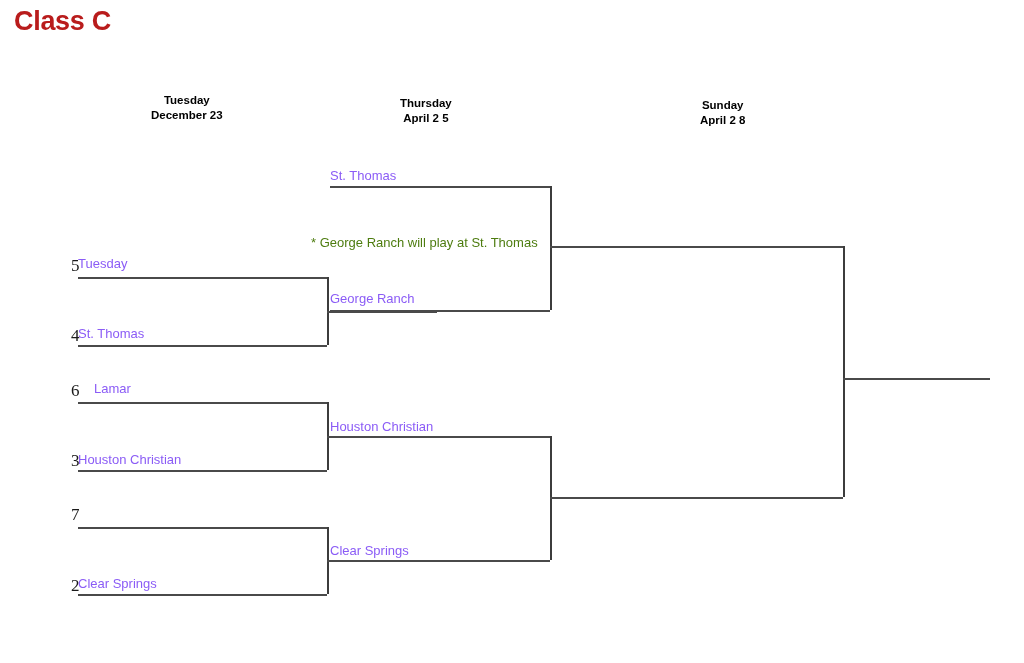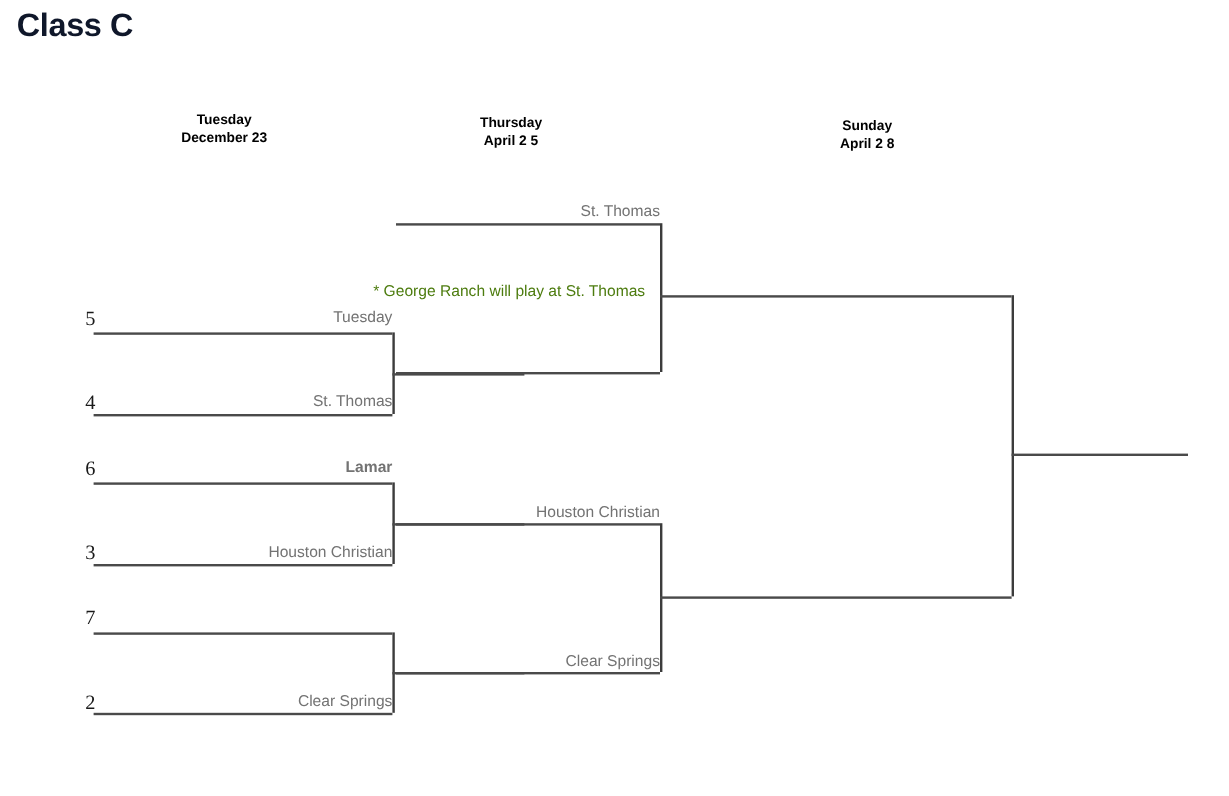--- a/index.html
+++ b/index.html
@@ -21,21 +21,21 @@
   }
   
   #page-title {
     position: absolute;
     left: 14px;
     top: 6px;
     font-size: 27px;
     font-weight: bold;
     letter-spacing: -0.3px;
     font-family: "Liberation Sans", sans-serif;
-    color: #0f172a;
+    color: #b91c1c;
     white-space: nowrap;
   }
   
   .round-header {
     position: absolute;
     font-size: 11.5px;
     font-weight: bold;
     line-height: 15px;
     color: #000000;
     white-space: nowrap;
@@ -56,23 +56,23 @@
   .vline {
     position: absolute;
     width: 0;
     border-left: 2px solid #3c3c3c;
   }
   
   .slot-label {
     position: absolute;
     font-size: 13px;
     line-height: 16px;
-    color: #737373;
+    color: #8b5cf6;
     white-space: nowrap;
-    text-align: right;
+    text-align: left;
     font-family: "Liberation Sans", sans-serif;
   }
   .seed-number {
     position: absolute;
     font-family: "Liberation Serif", serif;
     font-size: 17px;
     line-height: 17px;
     color: #1a1a1a;
     white-space: nowrap;
   }
@@ -109,21 +109,21 @@
   <div class="hline" style="left:78px; top:277px; width:249px;"></div>
 
   <div class="seed-number" style="left:71px; top:327px;">4</div>
   <div class="slot-label" style="left:78px; top:326px; width:249px;">St. Thomas</div>
   <div class="hline" style="left:78px; top:345px; width:249px;"></div>
 
   <div class="vline" style="left:327px; top:277px; height:68px;"></div>
   <div class="hline" style="left:327px; top:311px; width:110px;"></div>
 
   <div class="seed-number" style="left:71px; top:382px;">6</div>
-  <div class="slot-label" style="left:78px; top:381px; width:249px;font-weight:bold;">Lamar</div>
+  <div class="slot-label" style="left:94px; top:381px; width:249px;">Lamar</div>
   <div class="hline" style="left:78px; top:402px; width:249px;"></div>
 
   <div class="seed-number" style="left:71px; top:452px;">3</div>
   <div class="slot-label" style="left:78px; top:452px; width:249px;">Houston Christian</div>
   <div class="hline" style="left:78px; top:470px; width:249px;"></div>
 
   <div class="vline" style="left:327px; top:402px; height:68px;"></div>
   <div class="hline" style="left:327px; top:436px; width:110px;"></div>
 
   <div class="seed-number" style="left:71px; top:506px;">7</div>
@@ -132,20 +132,21 @@
   <div class="seed-number" style="left:71px; top:577px;">2</div>
   <div class="slot-label" style="left:78px; top:576px; width:249px;">Clear Springs</div>
   <div class="hline" style="left:78px; top:594px; width:249px;"></div>
 
   <div class="vline" style="left:327px; top:527px; height:67px;"></div>
   <div class="hline" style="left:327px; top:560px; width:110px;"></div>
 
   <div class="slot-label" style="left:330px; top:168px; width:220px;">St. Thomas</div>
   <div class="hline" style="left:330px; top:186px; width:220px;"></div>
 
+  <div class="slot-label" style="left:330px; top:291px; width:220px;">George Ranch</div>
   <div class="hline" style="left:330px; top:310px; width:220px;"></div>
 
   <div class="vline" style="left:550px; top:186px; height:124px;"></div>
   <div class="hline" style="left:550px; top:246px; width:293px;"></div>
 
   <div class="note-label" style="left:311px; top:235px;">* George Ranch will play at St. Thomas</div>
 
   <div class="slot-label" style="left:330px; top:419px; width:220px;">Houston Christian</div>
   <div class="hline" style="left:330px; top:436px; width:220px;"></div>
 

